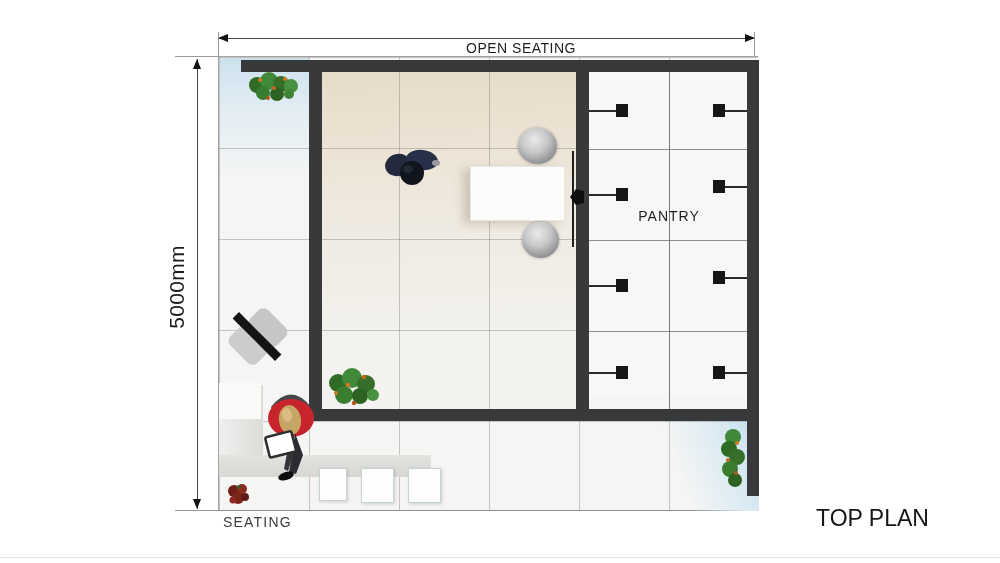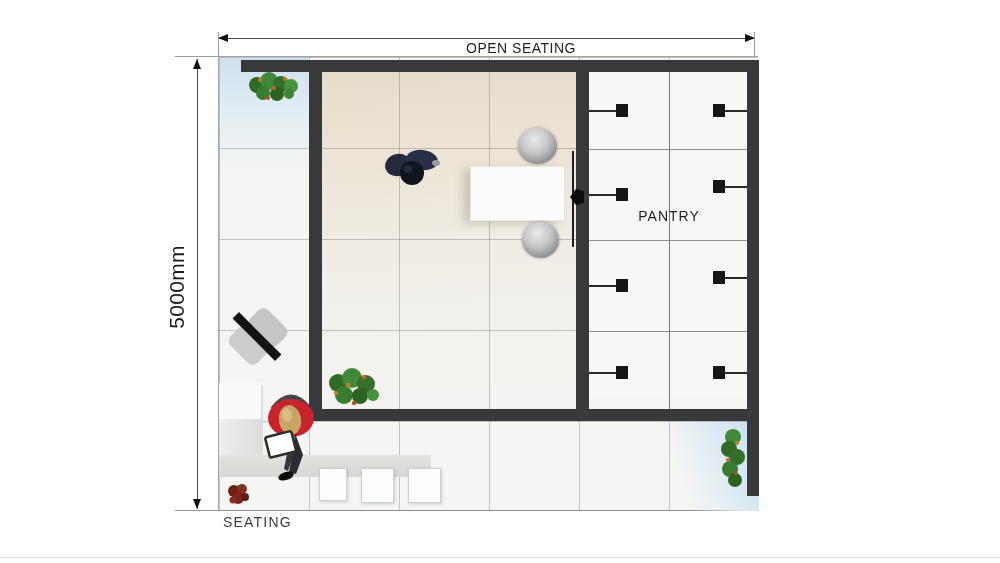--- a/index.html
+++ b/index.html
@@ -191,14 +191,15 @@
     <div class="abs door-handle"></div>
 
     <div class="abs wall" style="left:22px;top:3px;width:518px;height:12px;"></div>
     <div class="abs wall" style="left:90px;top:3px;width:13px;height:361px;"></div>
     <div class="abs wall" style="left:90px;top:352px;width:450px;height:12px;"></div>
     <div class="abs wall" style="left:357px;top:3px;width:13px;height:361px;"></div>
     <div class="abs wall" style="left:528px;top:3px;width:12px;height:436px;"></div>
   </div>
 
   <div class="abs zone-label" style="left:223px;top:514px;width:110px;text-align:left;letter-spacing:1.2px;color:#3d3d3d;">SEATING</div>
+  <div class="abs title-label" style="left:816px;top:505px;">TOP PLAN</div>
   <div class="abs" style="left:0;top:557px;width:1000px;height:1px;background:#e2e2e2;"></div>
 </div>
 
 </body></html>

